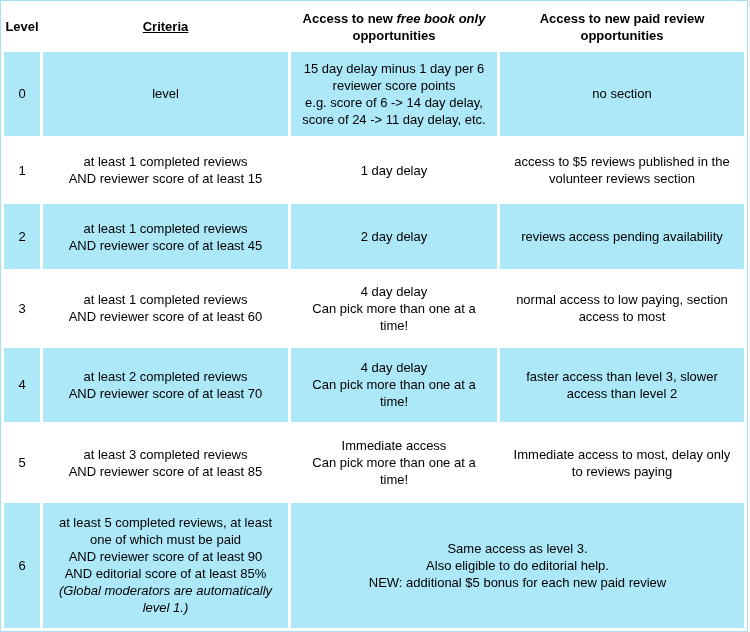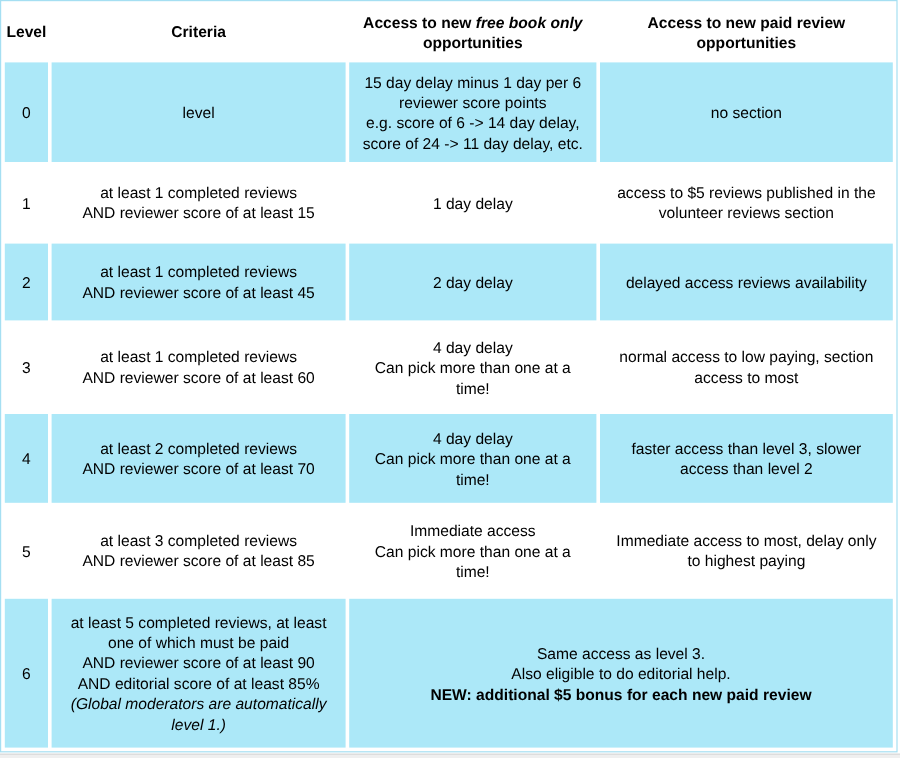--- a/index.html
+++ b/index.html
@@ -16,21 +16,21 @@
     background: #ffffff;
     font-family: "Liberation Sans", "DejaVu Sans", sans-serif;
     color: var(--text-black);
   }
   .page {
     width: 750px;
     height: 632px;
     overflow: hidden;
     background: #ffffff;
     display: flex;
-    flex-direction: column;
+    flex-direction: row;
   }
   table.levels {
     width: 748px;
     table-layout: fixed;
     border-collapse: separate;
     border-spacing: 3px;
     border: 1px solid var(--border-blue);
     background: #ffffff;
     font-size: 13px;
     line-height: 17px;
@@ -40,36 +40,36 @@
     vertical-align: middle;
     padding: 2px 6px;
     white-space: pre-line;
     overflow: hidden;
   }
   th {
     font-weight: bold;
     background: #ffffff;
   }
   th.col-level { width: 36px; padding: 2px 1px; }
-  th.col-criteria { width: 245px; }
+  th.col-criteria { width: 245px; text-decoration: underline; }
   th.col-free { width: 206px; }
   
   thead tr { height: 45px; }
   tbody tr:nth-child(1) { height: 83px; }
   tbody tr:nth-child(2) { height: 62px; }
   tbody tr:nth-child(3) { height: 64px; }
   tbody tr:nth-child(4) { height: 72px; }
   tbody tr:nth-child(5) { height: 74px; }
   tbody tr:nth-child(6) { height: 74px; }
   tbody tr:nth-child(7) { height: 124px; }
   tr.blue td { background: var(--cell-blue); }
   tr.white td { background: #ffffff; }
   .blk { display: block; }
   em { }
-  strong { font-weight: bold; }
+  strong { font-weight: normal; }
   .page-bottom {
     margin-top: 1px;
     height: 6px;
     flex: 1;
     background: var(--page-gray);
     border-top: 1px solid var(--strip-line);
   }
 </style>
 </head>
 <body>
@@ -101,21 +101,21 @@
 AND reviewer score of at least 15</td>
         <td>1 day delay</td>
         <td>access to $5 reviews published in the
 volunteer reviews section</td>
       </tr>
       <tr class="blue">
         <td>2</td>
         <td>at least 1 completed reviews
 AND reviewer score of at least 45</td>
         <td>2 day delay</td>
-        <td>delayed access reviews availability</td>
+        <td>reviews access pending availability</td>
       </tr>
       <tr class="white">
         <td>3</td>
         <td>at least 1 completed reviews
 AND reviewer score of at least 60</td>
         <td>4 day delay
 Can pick more than one at a
 time!</td>
         <td>normal access to low paying, section
 access to most</td>
@@ -131,21 +131,21 @@
 access than level 2</td>
       </tr>
       <tr class="white">
         <td>5</td>
         <td>at least 3 completed reviews
 AND reviewer score of at least 85</td>
         <td>Immediate access
 Can pick more than one at a
 time!</td>
         <td>Immediate access to most, delay only
-to highest paying</td>
+to reviews paying</td>
       </tr>
       <tr class="blue">
         <td>6</td>
         <td><span>at least 5 completed reviews, at least
 one of which must be paid
 AND reviewer score of at least 90
 AND editorial score of at least 85%</span><em class="blk">(Global moderators are automatically
 level 1.)</em></td>
         <td colspan="2"><span class="blk">Same access as level 3.
 Also eligible to do editorial help.</span><strong class="blk">NEW: additional $5 bonus for each new paid review</strong></td>

